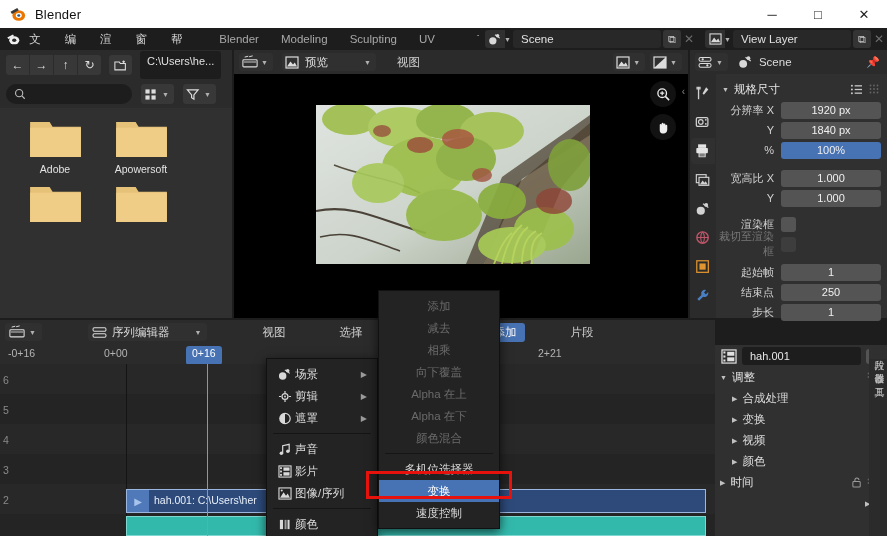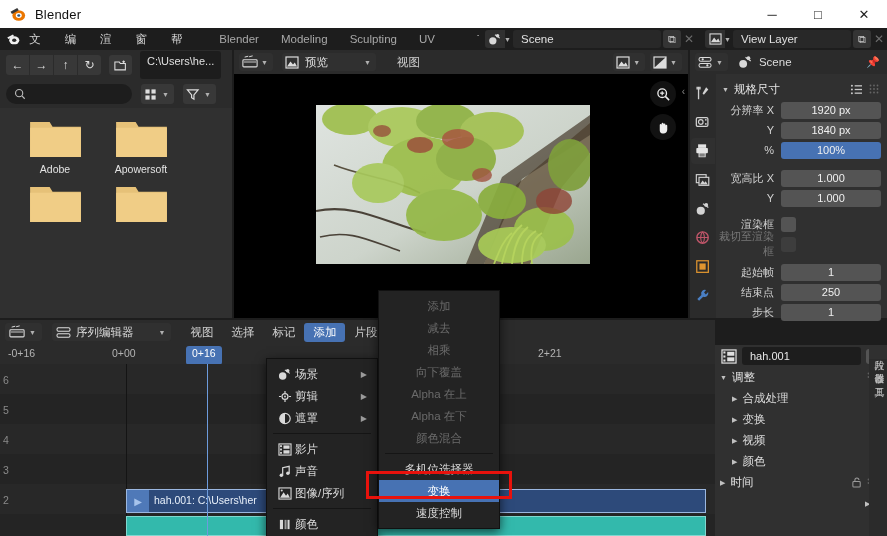--- a/index.html
+++ b/index.html
@@ -100,21 +100,21 @@
   .pval { width:100px; height:17px; line-height:17px; text-align:center; border-radius:3px;
           background:#545454; font-size:11px; color:#f0f0f0; }
   .pval.blue { background:#4772b3; }
   .pcheck { width:15px; height:15px; background:#545454; border-radius:3px; }
   .dim { color:#777 !important; }
   .dim-box { background:#3d3d3d !important; }
   .dots { width:12px; height:10px; opacity:.5; }
 
   
   .sequencer { position:absolute; left:0; top:320px; width:715px; height:216px; background:#232323; }
-  .seq-header { height:24px; display:flex; align-items:center; background:#2b2b2b; }
+  .seq-header { height:24px; display:flex; align-items:center; background:#2b2b2b;gap:36px; }
   .seq-dd { display:flex; align-items:center; height:18px; background:#303030; border-radius:3px;
             padding:0 4px; margin-left:5px; }
   .seq-ed-name { font-size:11.5px; color:#dcdcdc; margin:0 26px 0 5px; }
   .seq-ruler { position:absolute; left:0; top:24px; width:715px; height:20px; background:#2b2b2b; }
   .tick { position:absolute; top:3px; font-size:10.5px; color:#b4b4b4; }
   .playhead-badge { position:absolute; top:2px; height:19px; line-height:15px; background:#4772b3;
                     color:#fff; font-size:10.5px; padding:0 6px; border-radius:3px; }
   .seq-canvas { position:absolute; left:0; top:44px; width:715px; bottom:0; background:#232323; }
   .chan-label { position:absolute; left:3px; font-size:10.5px; color:#8a8a8a; }
   .chan-row { position:absolute; left:0; right:0; }
@@ -581,21 +581,21 @@
       </div>
       <div class="hdr-menu" style="margin-left:10px;">视图</div>
       <div class="hdr-menu">选择</div>
       <div class="hdr-menu">标记</div>
       <div class="hdr-menu active">添加</div>
       <div class="hdr-menu">片段</div>
     </div>
 
     <div class="seq-ruler">
       <span class="tick" style="left:8px;">-0+16</span>
-      <span class="tick" style="left:112px;">0+00</span>
+      <span class="tick" style="left:104px;">0+00</span>
       <span class="tick" style="left:538px;text-align:right;">2+21</span>
       <span class="tick" style="left:628px;margin-top:36px;">3+08</span>
       <span class="playhead-badge" style="left:186px;">0+16</span>
     </div>
 
     <div class="seq-canvas">
       <div class="chan-row" style="top:0;height:30px;background:#282828;"></div>
       <div class="chan-row" style="top:30px;height:30px;background:#242424;"></div>
       <div class="chan-row" style="top:60px;height:30px;background:#282828;"></div>
       <div class="chan-row" style="top:90px;height:30px;background:#242424;"></div>
@@ -730,39 +730,39 @@
             <path d="M7.5 1.4 a5.6 5.6 0 000 11.2 z" fill="#d8d8d8"></path>
           </svg>
       </span>
       <span>遮罩</span>
       <span class="m-arrow">▶</span>
     </div>
     <div class="m-sep"></div>
     <div class="m-item">
       <span class="m-ico">
         <svg width="14" height="13" viewBox="0 0 15 14">
+            <path d="M5 11 V3 L12 1.4 V9" stroke="#d8d8d8" stroke-width="1.3" fill="none"></path>
+            <circle cx="3.6" cy="11" r="1.9" fill="#d8d8d8"></circle>
+            <circle cx="10.6" cy="9" r="1.9" fill="#d8d8d8"></circle>
+          </svg>
+      </span>
+      <span>声音</span>
+    </div>
+    <div class="m-item">
+      <span class="m-ico">
+        <svg width="14" height="13" viewBox="0 0 15 14">
             <rect x="1" y="1" width="13" height="12" fill="none" stroke="#d8d8d8" stroke-width="1.2"></rect>
             <rect x="2.2" y="2.4" width="2" height="2" fill="#d8d8d8"></rect>
             <rect x="2.2" y="6" width="2" height="2" fill="#d8d8d8"></rect>
             <rect x="2.2" y="9.6" width="2" height="2" fill="#d8d8d8"></rect>
             <rect x="5.8" y="2.6" width="6.6" height="3.6" fill="#d8d8d8"></rect>
             <rect x="5.8" y="7.8" width="6.6" height="3.6" fill="#d8d8d8"></rect>
           </svg>
       </span>
       <span>影片</span>
-    </div>
-    <div class="m-item">
-      <span class="m-ico">
-        <svg width="14" height="13" viewBox="0 0 15 14">
-            <path d="M5 11 V3 L12 1.4 V9" stroke="#d8d8d8" stroke-width="1.3" fill="none"></path>
-            <circle cx="3.6" cy="11" r="1.9" fill="#d8d8d8"></circle>
-            <circle cx="10.6" cy="9" r="1.9" fill="#d8d8d8"></circle>
-          </svg>
-      </span>
-      <span>声音</span>
     </div>
     <div class="m-item">
       <span class="m-ico">
         <svg width="14" height="13" viewBox="0 0 15 14">
             <rect x="1" y="1" width="13" height="12" fill="none" stroke="#d8d8d8" stroke-width="1.2"></rect>
             <path d="M2.2 11.6 L6 5.6 L8.6 9.4 L10.4 7 L12.8 11.6 Z" fill="#d8d8d8"></path>
             <circle cx="4" cy="3.8" r="1.1" fill="#d8d8d8"></circle>
           </svg>
       </span>
       <span>图像/序列</span>

